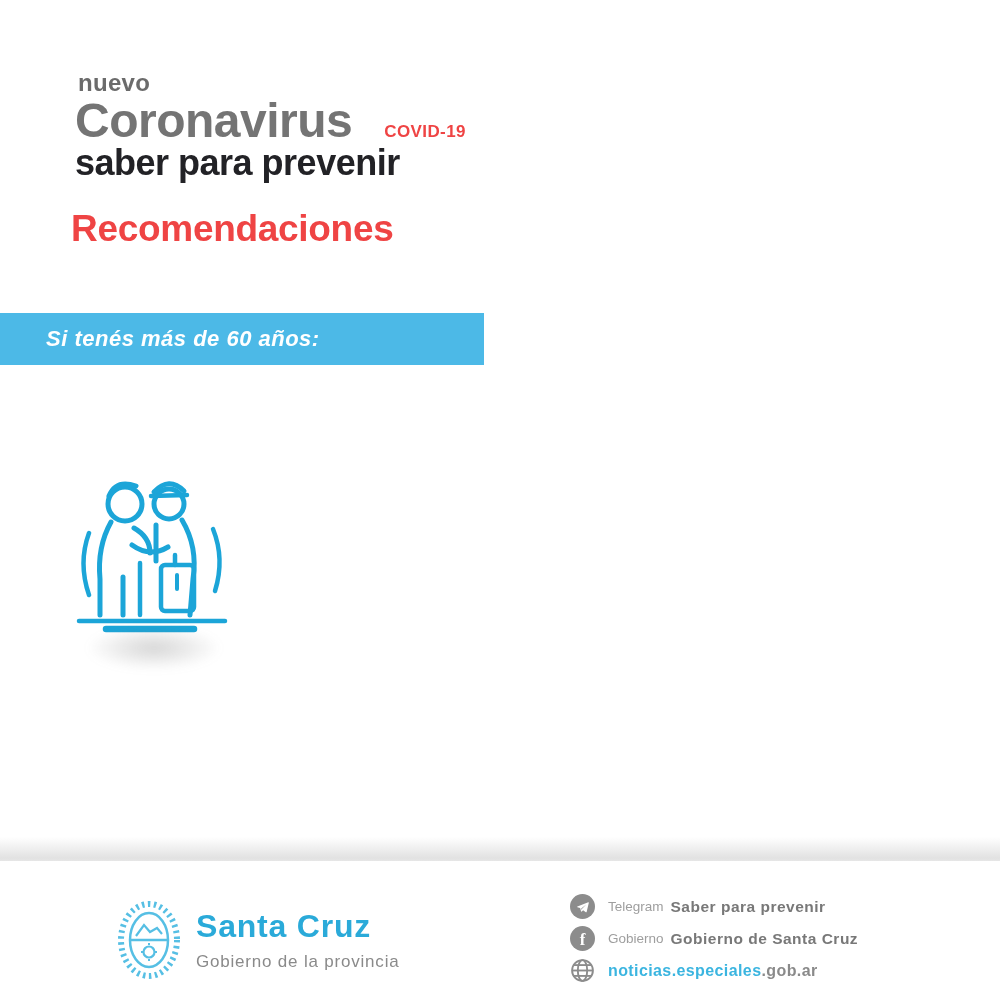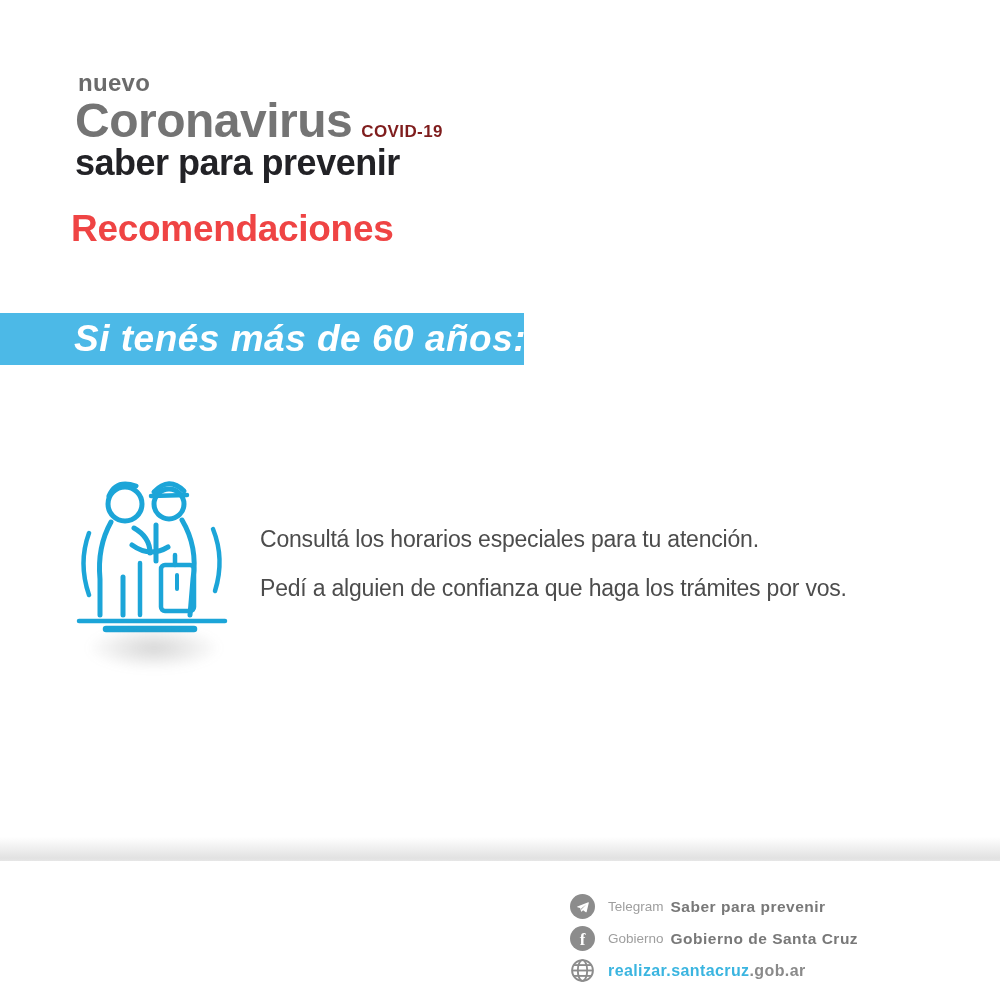--- a/index.html
+++ b/index.html
@@ -14,52 +14,52 @@
     margin-top: 13px;
   }
 
   
   .kicker {
     position: absolute; left: 78px; top: 56px;
     font-size: 24px; font-weight: bold; color: #6b6b6b; letter-spacing: 0.3px;
   }
   .title-row {
     position: absolute; left: 75px; top: 80px;
-    display: flex; align-items: baseline;
+    display: flex; align-items: baseline; gap: 23px;
   }
   .brand-title {
     font-size: 48px; font-weight: bold; color: #747474; letter-spacing: -0.5px;
   }
   .brand-covid {
-    font-size: 17px; font-weight: bold; color: #7f1d1d; margin-left: 9px; letter-spacing: 0.4px;
+    font-size: 17px; font-weight: bold; color: #ef4444; margin-left: 9px; letter-spacing: 0.4px;
   }
   .brand-tagline {
     position: absolute; left: 75px; top: 129px;
     font-size: 36px; font-weight: bold; color: #222226; letter-spacing: -0.5px;
   }
 
   
   .section-heading {
     position: absolute; left: 71px; top: 195px;
     font-size: 37px; font-weight: bold; color: #ef4444; letter-spacing: -0.3px;
   }
   .section-subheading {
     position: absolute; left: 73px; top: 234px;
     font-size: 27px; font-style: italic; color: #3a3a41;
   }
   .section-subheading .bold { font-weight: bold; }
 
   
   .banner {
     position: absolute; left: 0; top: 300px;
-    width: 524px; height: 52px;
+    width: 484px; height: 52px;
     background: #4cb9e7;
     color: #ffffff;
-    font-size: 37px; font-weight: bold; font-style: italic;
-    line-height: 52px; padding-left: 74px; letter-spacing: 0.5px;
+    font-size: 22px; font-weight: bold; font-style: italic;
+    line-height: 52px; padding-left: 46px; letter-spacing: 0.5px;
     white-space: nowrap;
   }
 
   
   .figure {
     position: absolute; left: 76px; top: 452px;
     width: 152px; height: 170px;
   }
   .figure svg { width: 100%; height: 100%; }
   .figure-shadow {
@@ -161,27 +161,42 @@
       <rect x="85" y="100" width="33" height="46" rx="4" stroke-width="4.5"></rect>
       <path d="M99,100 L99,90" stroke-width="4.5"></path>
       <path d="M101,110 L101,124" stroke-width="4"></path>
 
       <path d="M3,156 L149,156" stroke-width="4.5"></path>
       <path d="M30,164 L118,164" stroke-width="6.5"></path>
     </svg>
   </div>
   <div class="figure-shadow"></div>
 
-  <div class="rec-text">
-    <p>Consultá los horarios especiales para tu atención.</p>
-    <p>Pedí a alguien de confianza que haga los trámites por vos.</p>
-  </div>
 
   <div class="footer-divider"></div>
 
+  <div class="gov-block">
+    <svg class="gov-crest" viewBox="0 0 66 78" fill="none" stroke="#56bfe4">
+
+      <ellipse cx="33" cy="39" rx="28" ry="36" stroke-width="6" stroke-dasharray="2.5,3.5"></ellipse>
+
+      <ellipse cx="33" cy="39" rx="19" ry="27" stroke-width="2.5"></ellipse>
+
+      <path d="M15,39 L51,39" stroke-width="2.5"></path>
+
+      <path d="M20,35 L28,24 L34,31 L41,27 L46,33" stroke-width="2.2"></path>
+
+      <circle cx="33" cy="51" r="5.5" stroke-width="2.2"></circle>
+      <path d="M33,42 L33,44 M33,58 L33,60 M25,51 L27,51 M39,51 L41,51" stroke-width="2"></path>
+    </svg>
+    <div>
+      <div class="gov-name">Santa Cruz</div>
+      <div class="gov-subtitle">Gobierno de la provincia</div>
+    </div>
+  </div>
 
   <div class="social-block">
 
     <div class="social-row">
       <span class="social-icon-circle">
         <svg width="14" height="14" viewBox="0 0 24 24" fill="#ffffff">
           <path d="M21,4 L2.5,11.2 C1.7,11.5 1.7,12.2 2.4,12.4 L7,13.9 L8.8,19.6 C9,20.3 9.5,20.3 9.9,19.9 L12.2,17.6 L16.9,20.9 C17.6,21.3 18.1,21 18.3,20.2 L21.9,5.2 C22.1,4.2 21.8,3.7 21,4 Z M9,14.5 L17.5,7.5 L10,15.5 L9.6,18 Z"></path>
         </svg>
       </span>
       <span class="net-label">Telegram</span>
@@ -199,19 +214,19 @@
     <div class="social-row">
       <span class="social-icon-plain">
         <svg width="25" height="25" viewBox="0 0 24 24" fill="none" stroke="#8c8c8c" stroke-width="1.8">
           <circle cx="12" cy="12" r="10"></circle>
           <ellipse cx="12" cy="12" rx="4.5" ry="10"></ellipse>
           <path d="M2,12 L22,12"></path>
           <path d="M3.6,6.8 L20.4,6.8"></path>
           <path d="M3.6,17.2 L20.4,17.2"></path>
         </svg>
       </span>
-      <span class="link-highlight">realizar.santacruz</span>
+      <span class="link-highlight">noticias.especiales</span>
         <span class="link-rest">.gob.ar</span>
     </div>
 
   </div>
 
 </div>
 
 </body></html>

